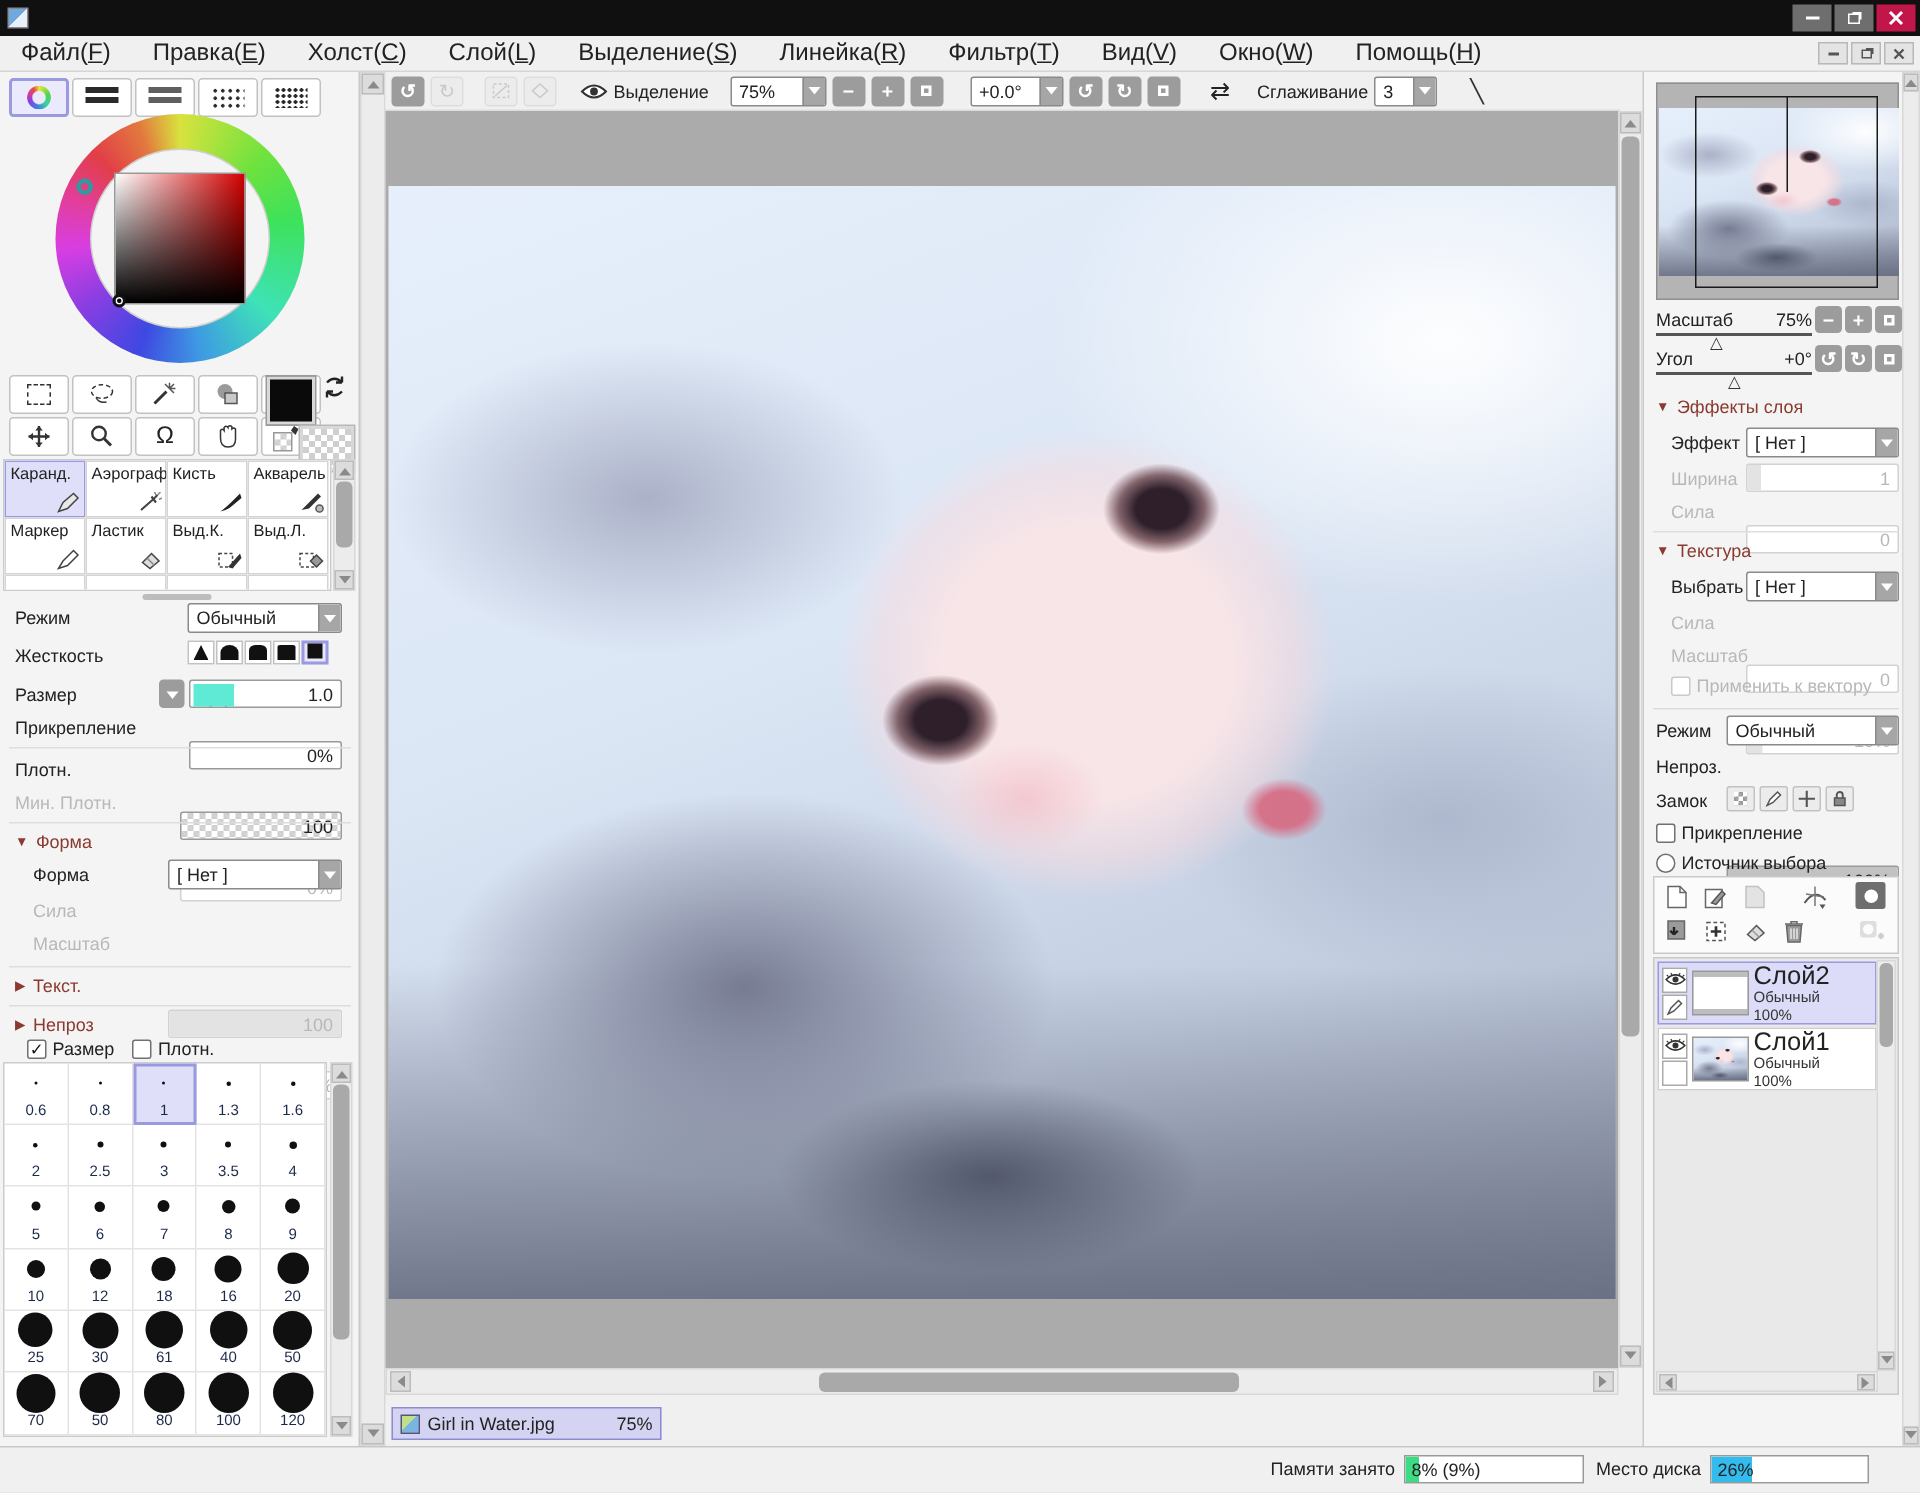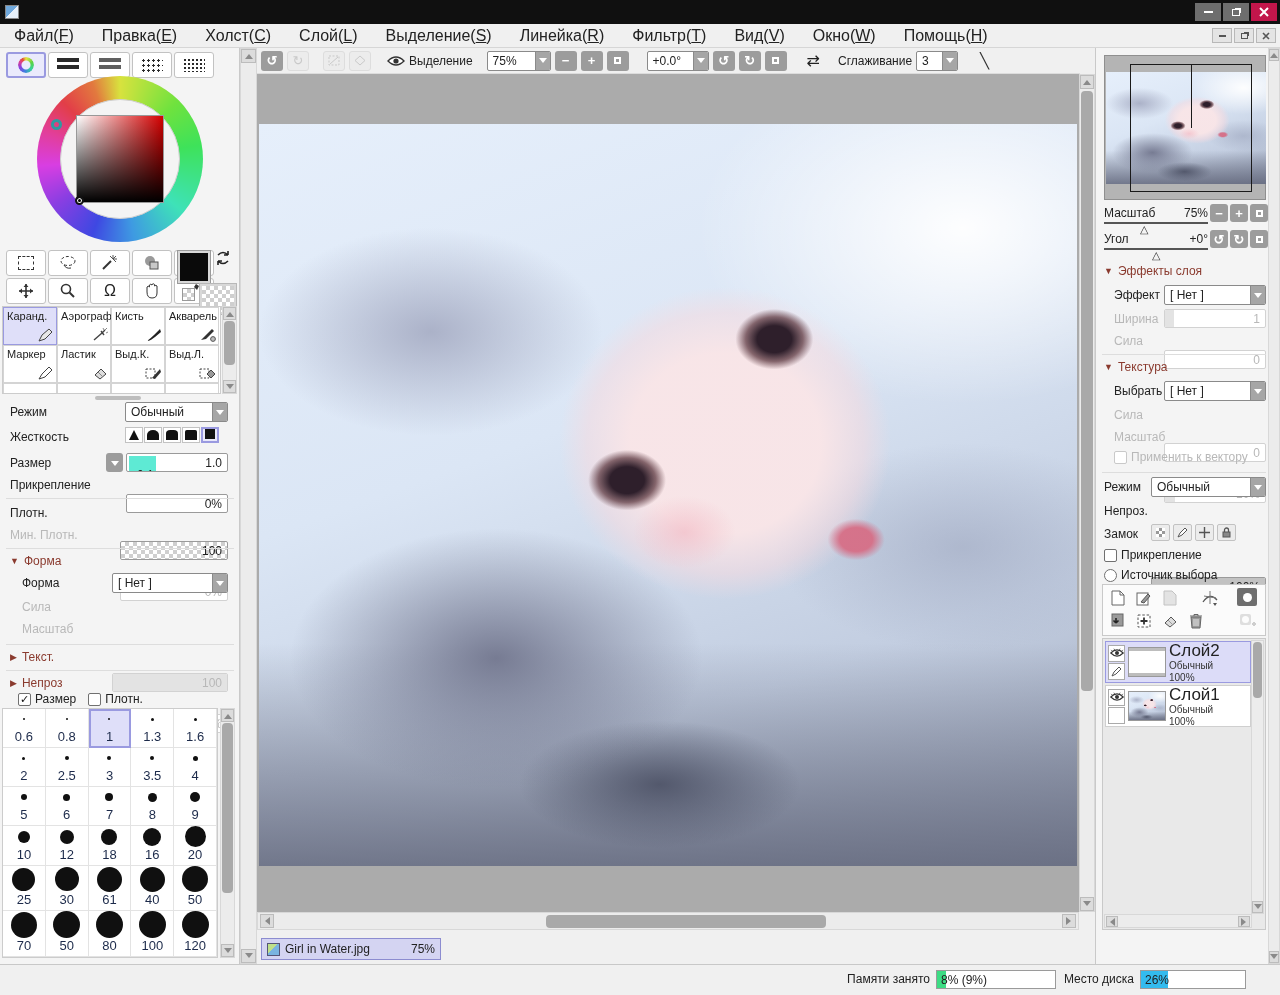--- a/index.html
+++ b/index.html
@@ -71,21 +71,21 @@
 .brush-cell.sel{background:#dfdff9;border:1px solid #9a9ae0}
 .brush-cell svg{position:absolute;right:2px;bottom:2px}
 .hshape{width:18px;height:16px;background:#fff;border:1px solid #c2c2c2;display:flex;align-items:flex-end;justify-content:center;padding:2px}
 .hshape.sel{border:2px solid #9a9ae0;background:#e8e8fa}
 .hs{background:#111;width:12px;height:10px}
 .hs.t1{clip-path:polygon(50% 0,100% 100%,0 100%);width:10px}
 .hs.t2{border-radius:50% 50% 0 0}
 .hs.t3{border-radius:35% 35% 0 0}
 .hs.t4{border-radius:15% 15% 0 0}
 .size-grid{left:2px;top:660px;width:216px;height:250px;border:1px solid #ccc;background:#fff;display:grid;grid-template-columns:repeat(5,1fr);grid-template-rows:repeat(6,1fr)}
-.sz{border-right:1px solid #e3e3e3;border-bottom:1px solid #e3e3e3;display:flex;flex-direction:column;align-items:center;justify-content:flex-end;padding-bottom:3px;color:#1c2a4a;font-size:13px}
+.sz{border-right:1px solid #e3e3e3;border-bottom:1px solid #e3e3e3;display:flex;flex-direction:column;align-items:center;justify-content:flex-end;padding-bottom:3px;color:#1c2a4a;font-size:10px}
 .sz .dotwrap{flex:1;display:flex;align-items:center;justify-content:center}
 .size-dot{background:#101010;border-radius:50%}
 .sz.sel{background:#dfdff9;outline:2px solid #9a9ae0;outline-offset:-2px}
 
 .toolbar{left:257px;top:48px;width:823px;height:26px;background:#f0f0f0;display:flex;align-items:center;gap:4px;padding:0 4px;border-bottom:1px solid #dcdcdc}
 .tb{width:22px;height:20px}
 .canvas-area{left:257px;top:74px;width:822px;height:838px;background:#ababab;overflow:hidden}
 .girl-art{background:
  radial-gradient(ellipse 7% 6% at 63% 29%,#2e1f2b 0 30%,rgba(94,58,66,.75) 50%,rgba(94,58,66,0) 68%),
  radial-gradient(ellipse 7% 6% at 45% 48%,#2e1f2b 0 30%,rgba(94,58,66,.75) 50%,rgba(94,58,66,0) 68%),

